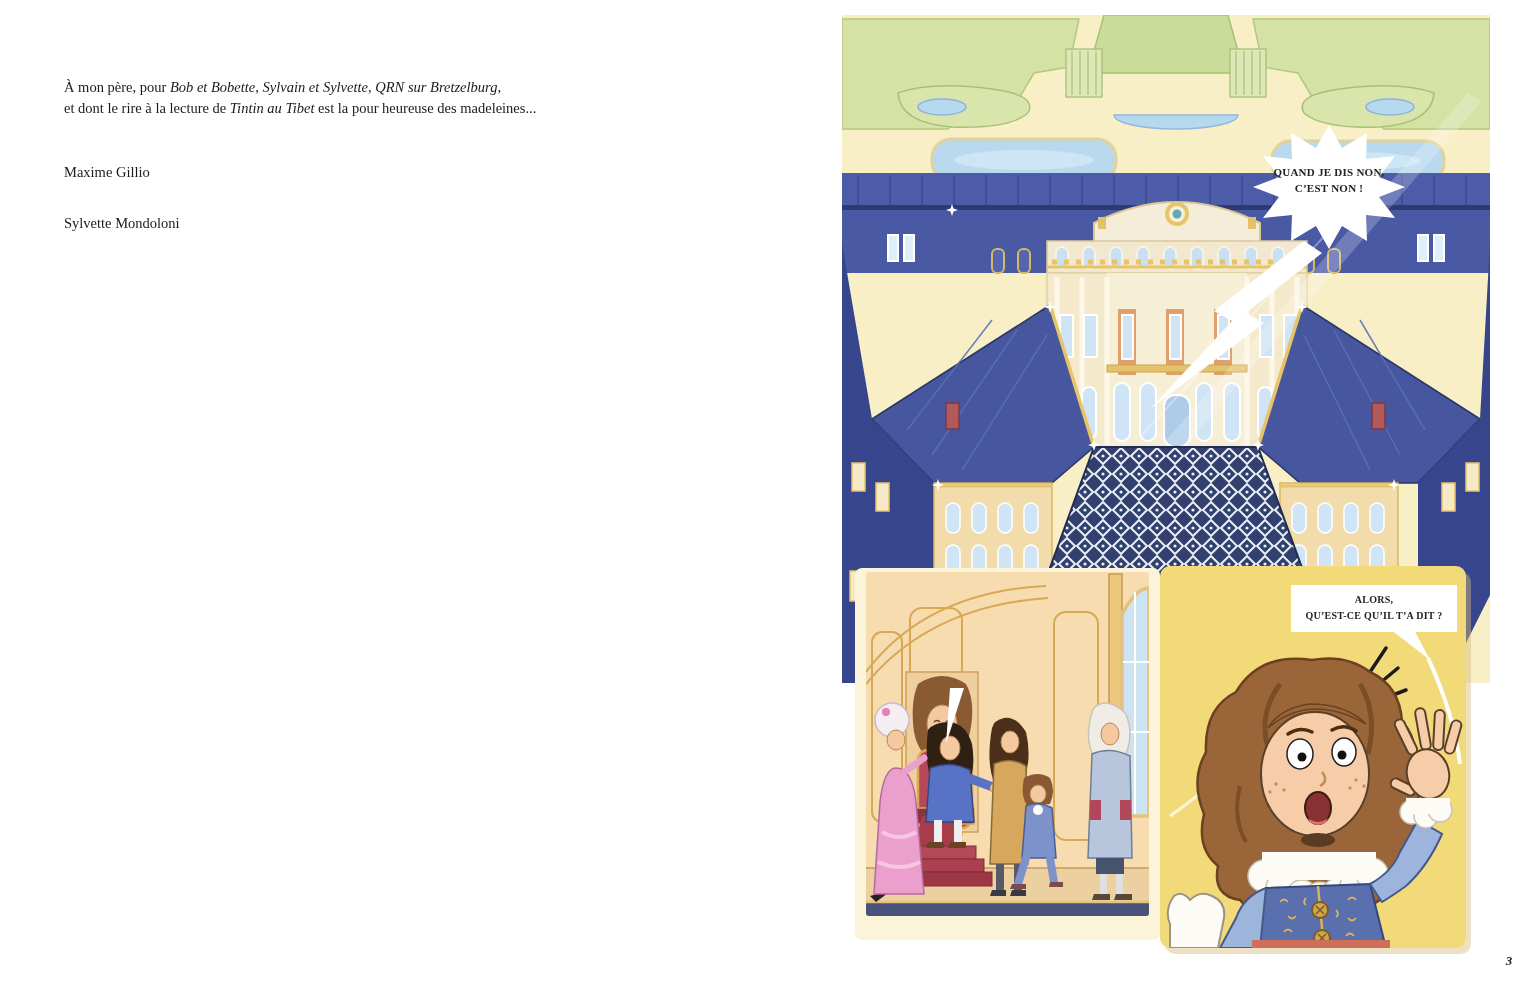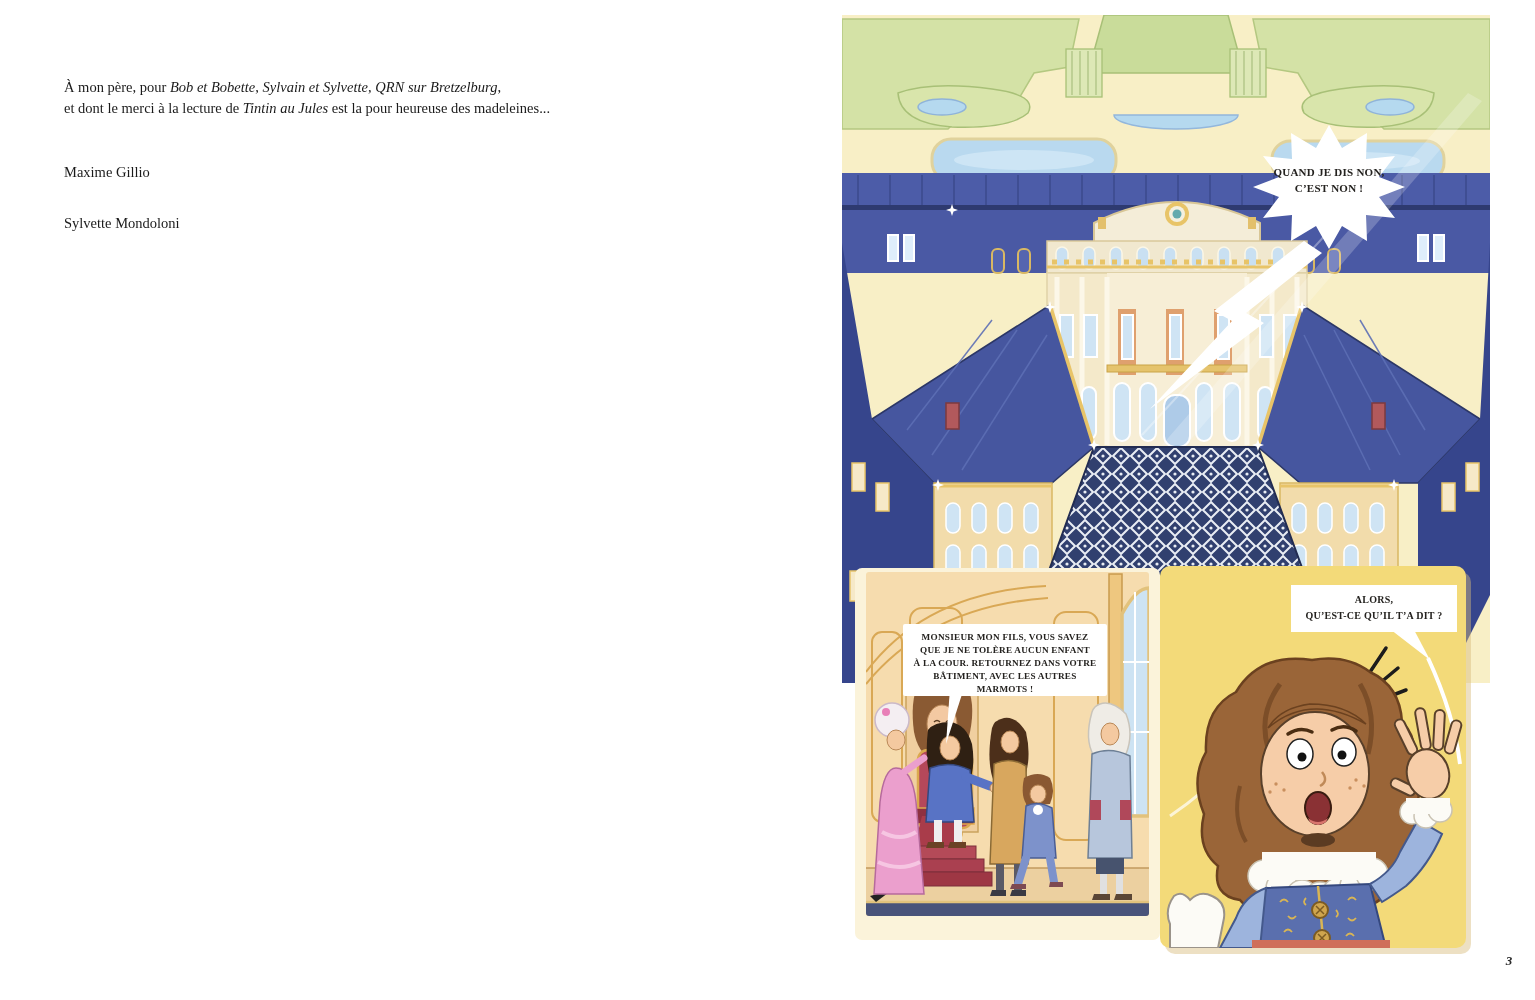--- a/index.html
+++ b/index.html
@@ -30,21 +30,21 @@
   .page-number{position:absolute;left:1494px;top:953px;width:30px;text-align:center;
                font-size:13px;font-weight:bold;font-style:italic;color:#2b2b2b;}
 </style>
 </head>
 <body>
 
 <div id="stage">
 
   <div class="left-page">
     <div class="dedication">
-      <div><span>À mon père, pour </span><span class="it">Bob et Bobette</span><span>, </span><span class="it">Sylvain et Sylvette</span><span>, </span><span class="it">QRN sur Bretzelburg</span><span>,</span><br><span>et dont le merci à la lecture de </span><span class="it">Tintin au Jules</span><span> est la pour heureuse des madeleines...</span></div>
+      <div><span>À mon père, pour </span><span class="it">Bob et Bobette</span><span>, </span><span class="it">Sylvain et Sylvette</span><span>, </span><span class="it">QRN sur Bretzelburg</span><span>,</span><br><span>et dont le rire à la lecture de </span><span class="it">Tintin au Tibet</span><span> est la pour heureuse des madeleines...</span></div>
       <div class="author">Maxime Gillio</div>
     </div>
     <div class="ack">
       <div class="author">Sylvette Mondoloni</div>
     </div>
   </div>
 
   <div class="comic-page">
 
     <div class="panel-top">
@@ -353,25 +353,20 @@
           <rect x="224" y="228" width="11" height="20" fill="#b0485a"></rect>
           <rect x="254" y="228" width="11" height="20" fill="#b0485a"></rect>
           <rect x="230" y="286" width="28" height="16" fill="#47536e"></rect>
           <rect x="234" y="302" width="7" height="20" fill="#e0e0e0"></rect>
           <rect x="250" y="302" width="7" height="20" fill="#e0e0e0"></rect>
           <path d="M228,322 h16 v6 h-18 Z M250,322 h16 v6 h-18 Z" fill="#5a4636"></path>
         </g>
 
         <polygon points="84,116 98,116 80,172" fill="#ffffff"></polygon>
       </svg>
-      <div class="bubble-text bubble-king">MONSIEUR MON FILS, VOUS SAVEZ
-QUE JE NE TOLÈRE AUCUN ENFANT
-À LA COUR. RETOURNEZ DANS VOTRE
-BÂTIMENT, AVEC LES AUTRES
-MARMOTS !</div>
     </div>
 
     <div class="panel-br">
       <svg width="306" height="382" viewBox="0 0 306 382">
 
         <g>
           <polygon points="226,60 252,60 270,94" fill="#ffffff"></polygon>
           <path d="M268,92 Q294,148 300,198" stroke="#ffffff" stroke-width="4" fill="none"></path>
           <path d="M10,250 Q60,216 96,170" stroke="#ffffff" stroke-width="3" fill="none" opacity=".7"></path>
         </g>

